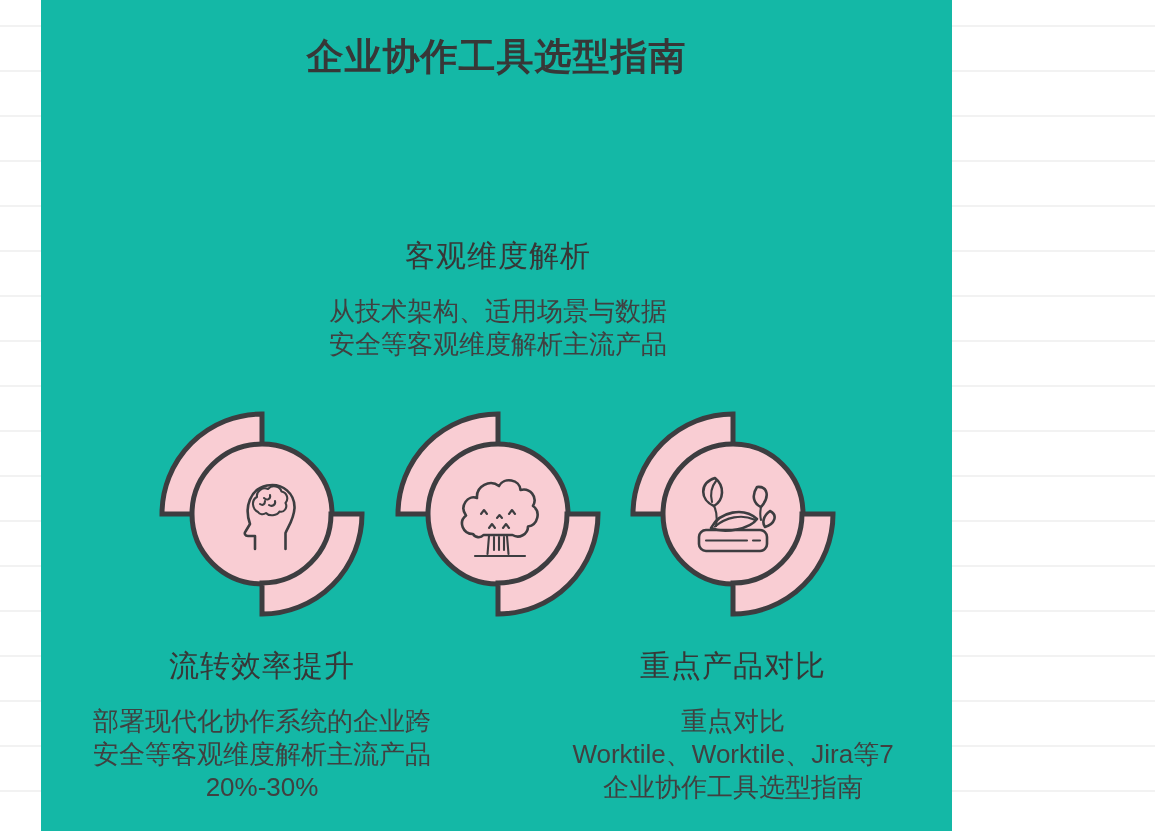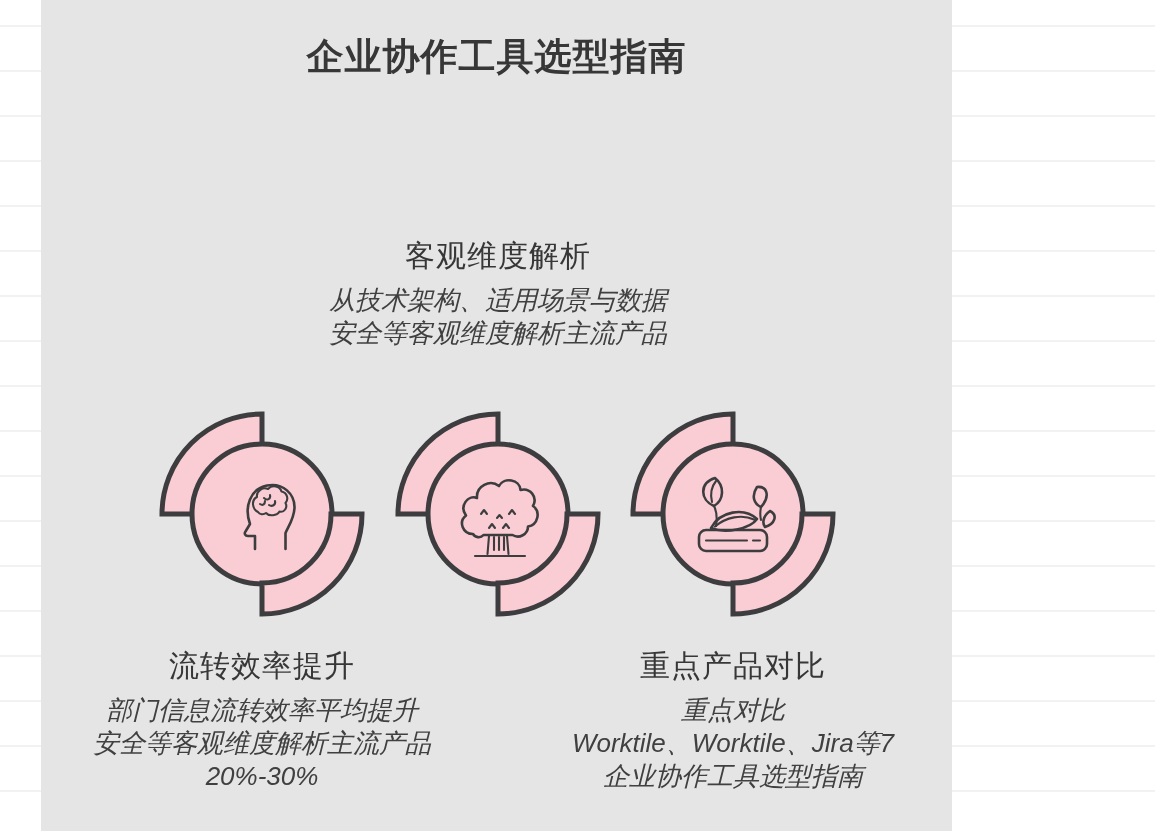--- a/index.html
+++ b/index.html
@@ -19,40 +19,39 @@
       to bottom,
       transparent 0px, transparent 25px,
       var(--line-color) 25px, var(--line-color) 27px,
       transparent 27px, transparent 45px);
   }
   .bg-lines.left{left:0;width:41px;}
   .bg-lines.right{left:952px;width:203px;}
 
   .canvas{
     position:absolute;left:41px;top:0;width:911px;height:831px;
-    background:#e5e5e5;
+    background:#14b8a6;
   }
 
   .main-title{
     position:absolute;left:0;top:32px;width:911px;
     text-align:center;font-size:37px;font-weight:700;
     letter-spacing:1px;color:var(--text);white-space:nowrap;
   }
 
   .text-block{
     position:absolute;width:460px;text-align:center;
   }
   .text-block .section-title{
     font-size:30px;font-weight:400;line-height:38px;
     color:var(--text);letter-spacing:1px;white-space:nowrap;
   }
   .text-block .section-body{
-    margin-top:9px;font-size:26px;line-height:33px;
+    margin-top:20px;font-size:26px;line-height:33px;
     color:var(--body-text);
-    font-style:italic;
   }
   .text-block .section-body div{white-space:nowrap;}
 
   .text-block.middle{left:227px;top:237px;}
   .text-block.bottom-left{left:-9px;top:647px;}
   .text-block.bottom-right{left:462px;top:647px;}
 
   .icon-group{position:absolute;top:408px;width:210px;height:212px;}
   .icon-group.g1{left:116px;}
   .icon-group.g2{left:352px;}
@@ -126,21 +125,21 @@
       <path class="i2" d="M84,94 C82,86 84,78 88,73"></path>
       <path class="i" d="M133,99 C142,89 140,78 129,79 C123,88 126,96 133,99 Z"></path>
       <path class="i2" d="M133,99 C132,104 132,108 133,112"></path>
       <path class="i" d="M137,119 C147,116 150,107 142,103 C135,108 134,115 137,119 Z"></path>
     </g>
   </svg>
 
   <div class="text-block bottom-left">
     <div class="section-title">流转效率提升</div>
     <div class="section-body">
-      <div>部门信息流转效率平均提升</div>
+      <div>部署现代化协作系统的企业跨</div>
       <div>安全等客观维度解析主流产品</div>
       <div>20%-30%</div>
     </div>
   </div>
 
   <div class="text-block bottom-right">
     <div class="section-title">重点产品对比</div>
     <div class="section-body">
       <div>重点对比</div>
       <div>Worktile、Worktile、Jira等7</div>

